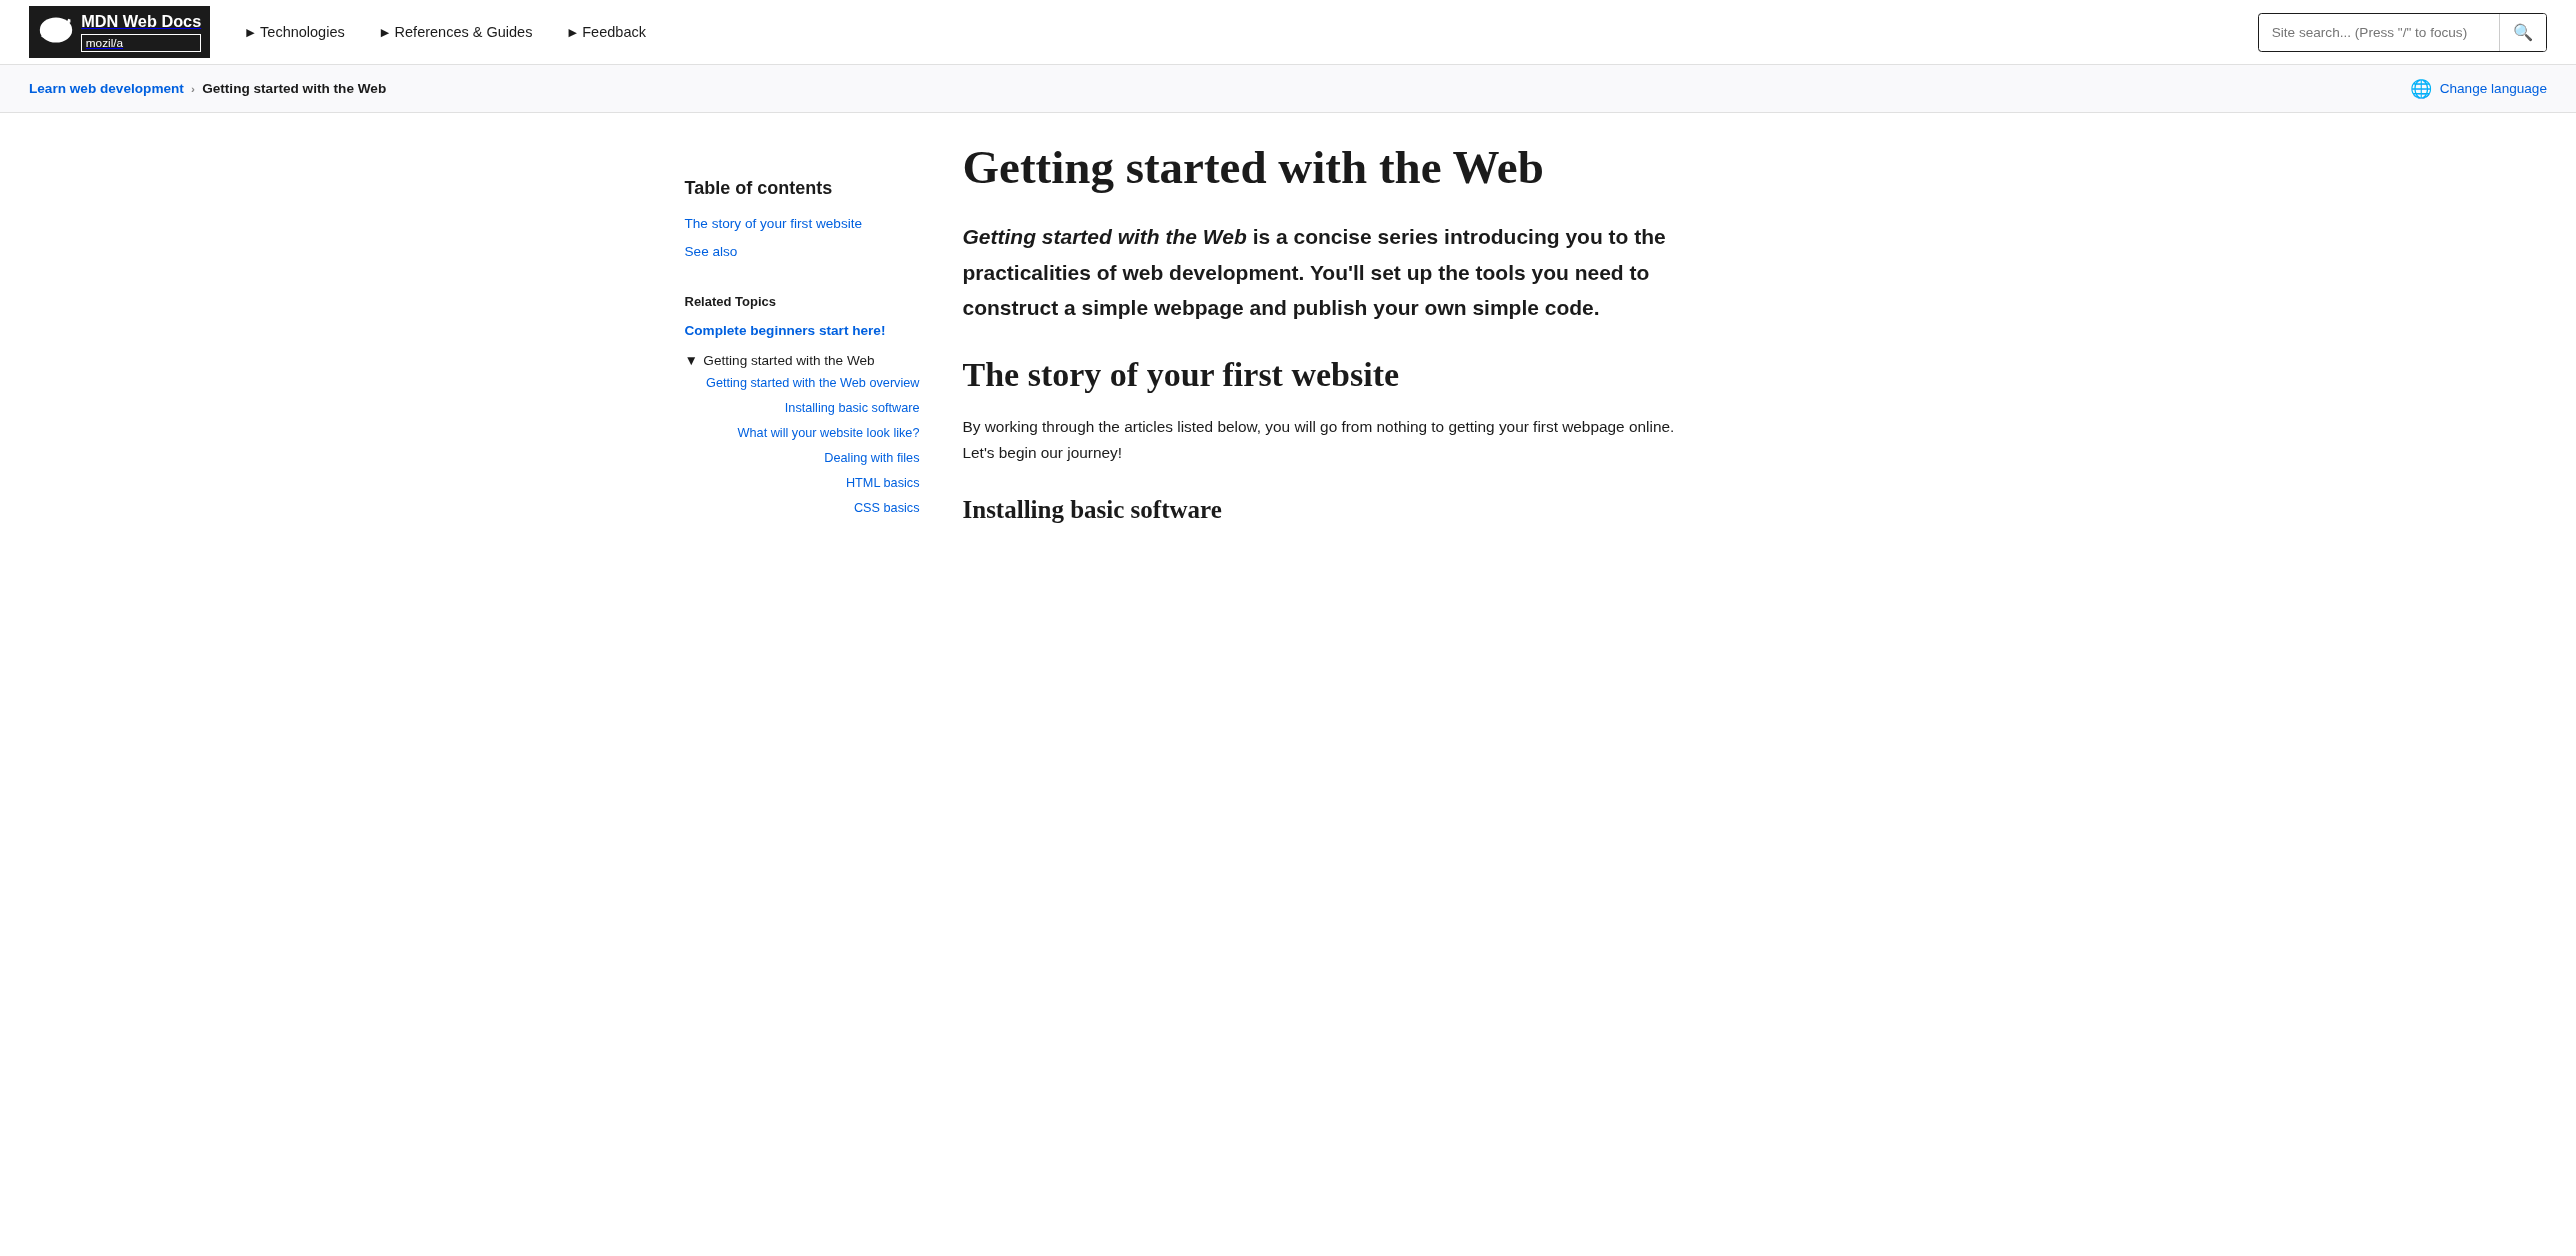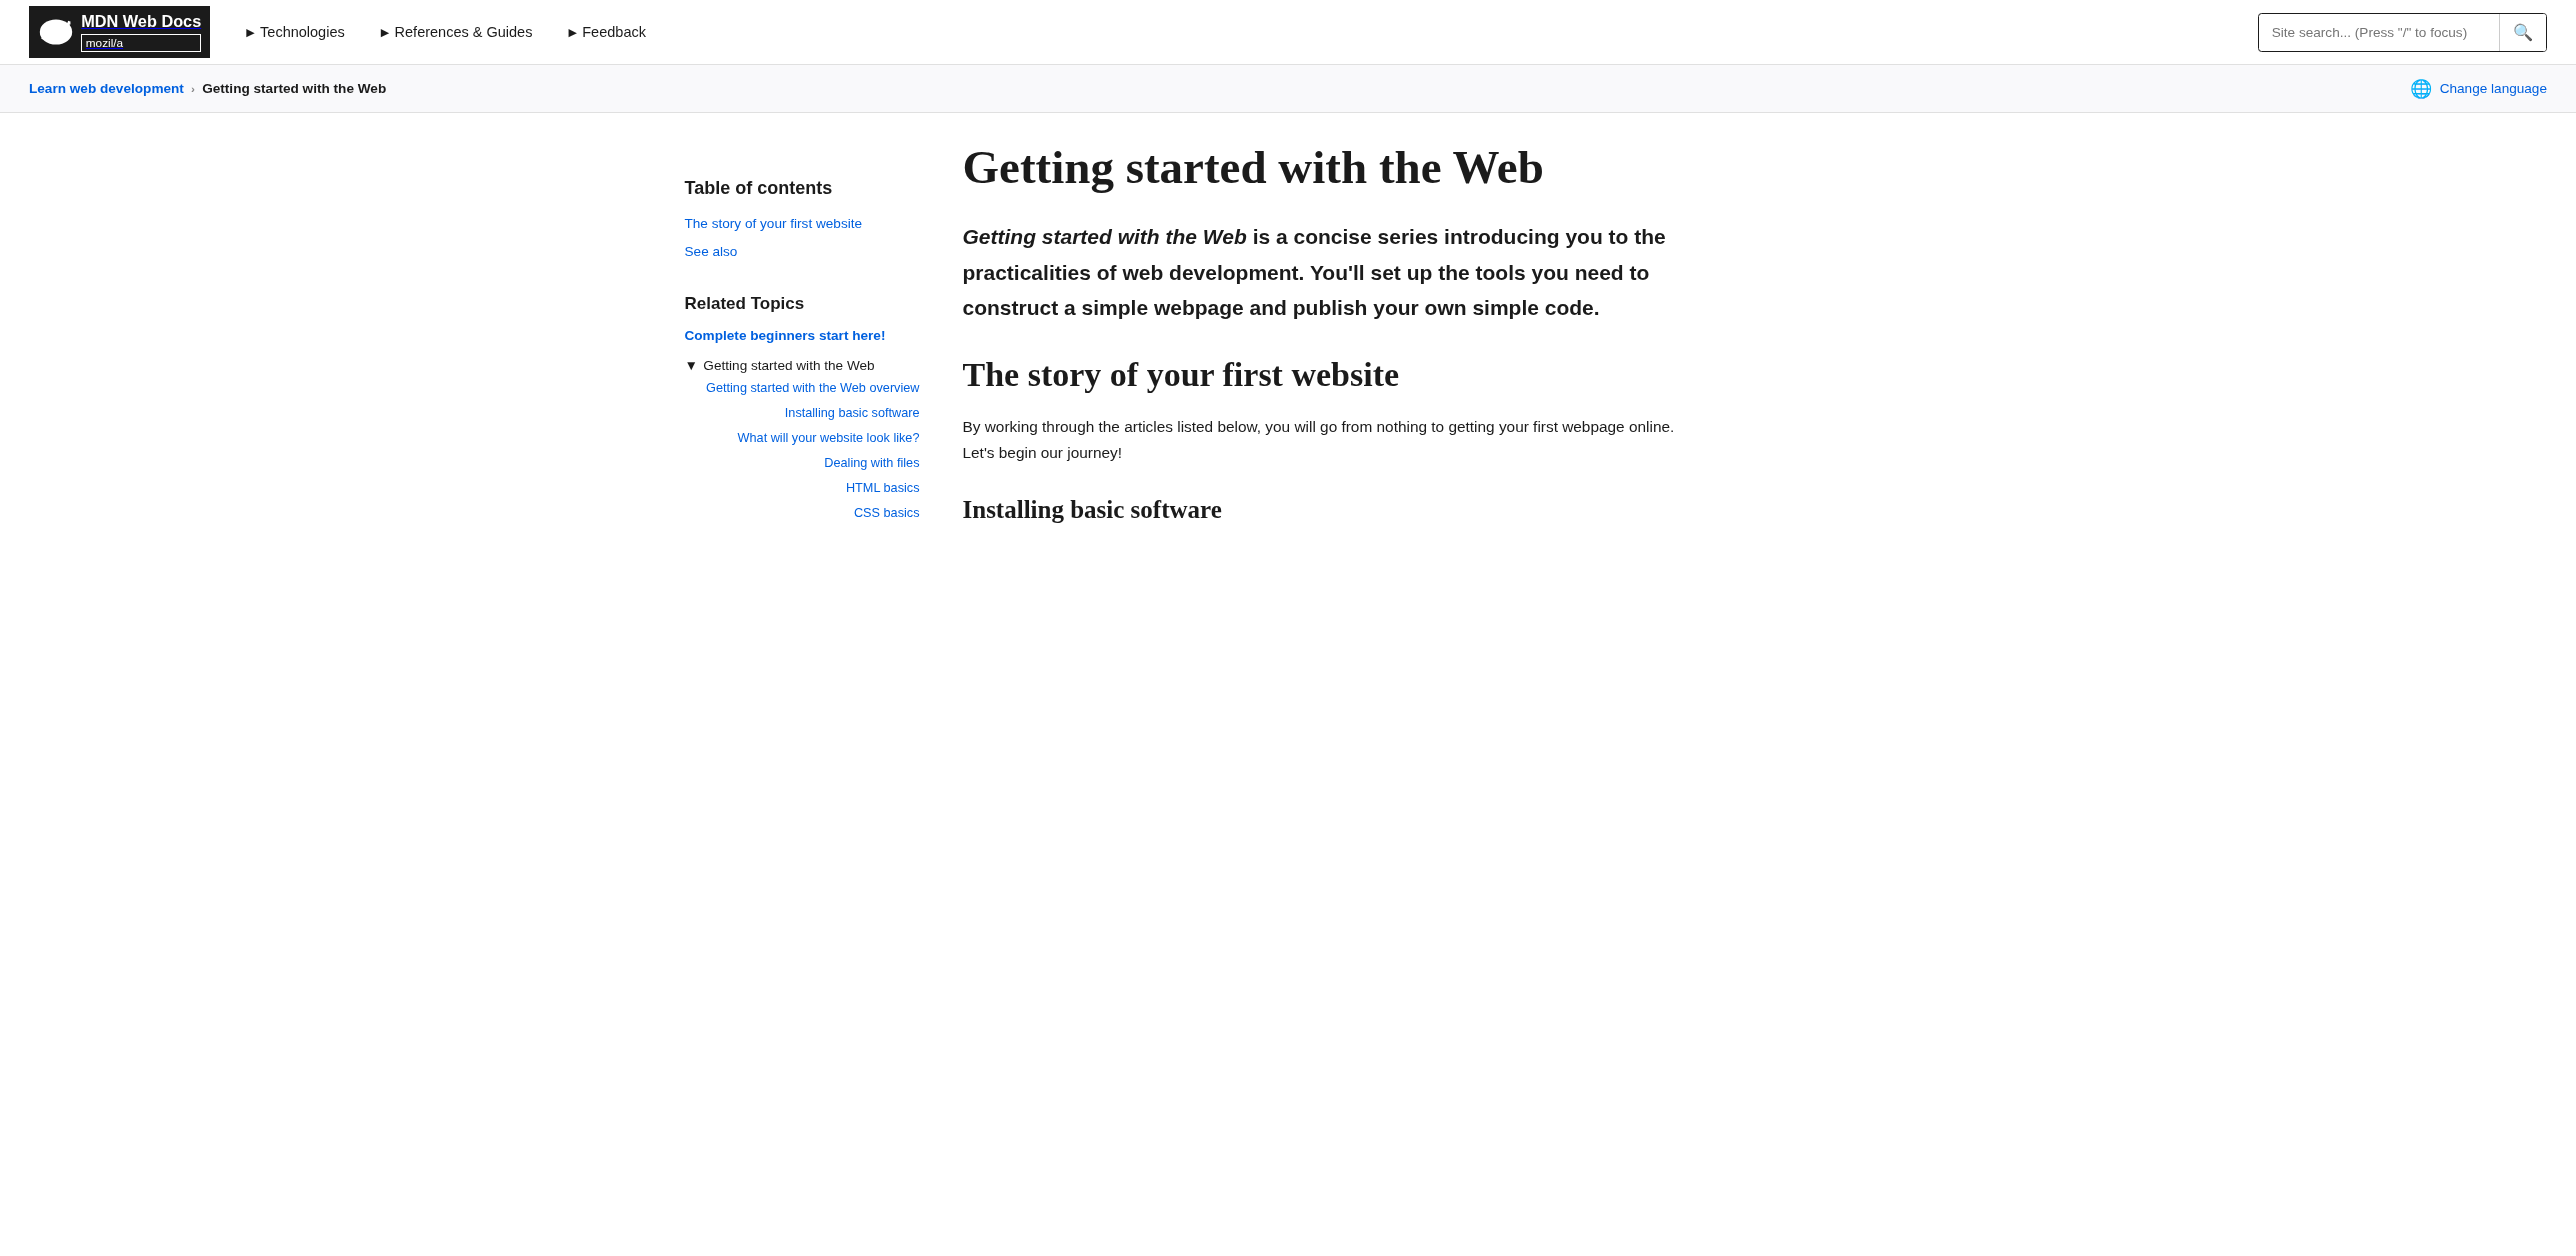--- a/index.html
+++ b/index.html
@@ -21,21 +21,20 @@
       align-items: center;
       padding: 0 29px;
       height: 65px;
       background: #fff;
       border-bottom: 0.9px solid #e0e0e0;
       gap: 36px;
     }
 
     .logo-wrap {
       display: flex;
-      align-items: center;
       background: #1b1b1b;
       padding: 6px 9px;
       gap: 7.2px;
       flex-shrink: 0;
     }
 
     .logo-icon {
       width: 36px;
       height: 36px;
     }
@@ -186,21 +185,21 @@
     .toc-link {
       display: block;
       color: #0060df;
       text-decoration: none;
       font-size: 13.6px;
       margin-bottom: 9px;
       line-height: 1.4;
     }
 
     .related-topics-title {
-      font-size: 17px;
+      font-size: 13px;
       font-weight: 700;
       margin-top: 33px;
       margin-bottom: 14.5px;
       color: #1b1b1b;
     }
 
     .complete-beginners {
       display: block;
       color: #0060df;
       font-weight: 700;

